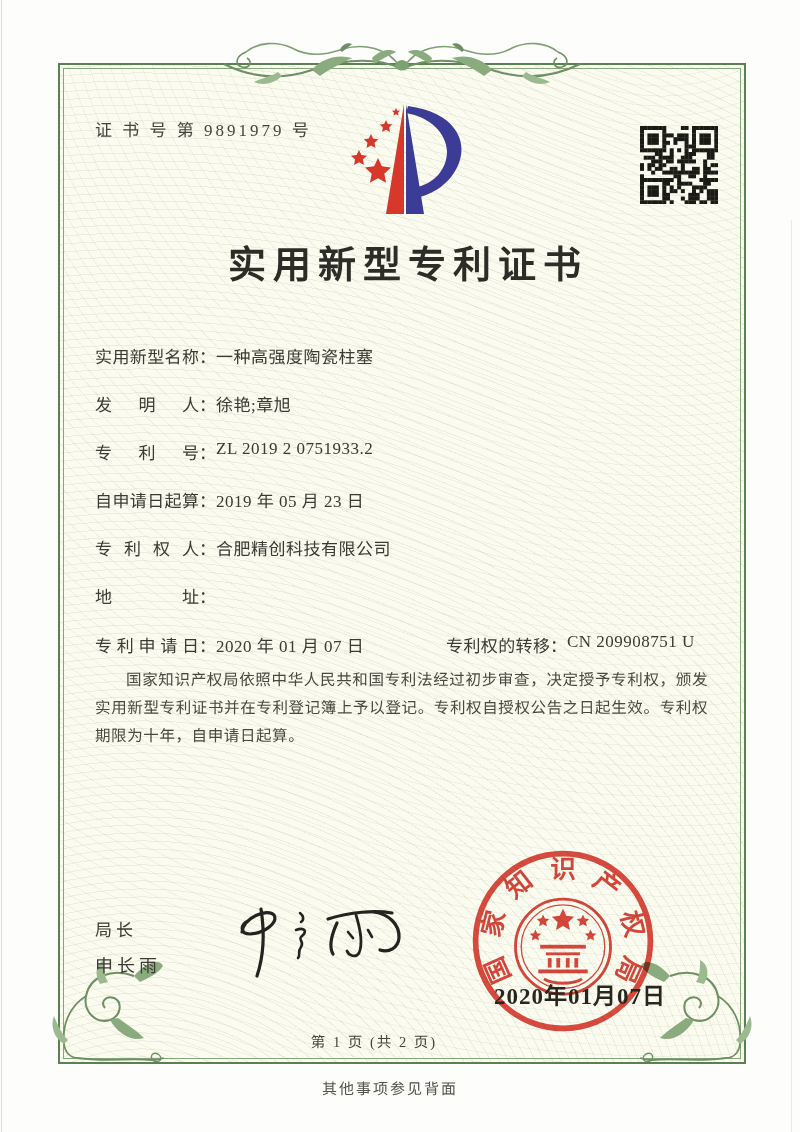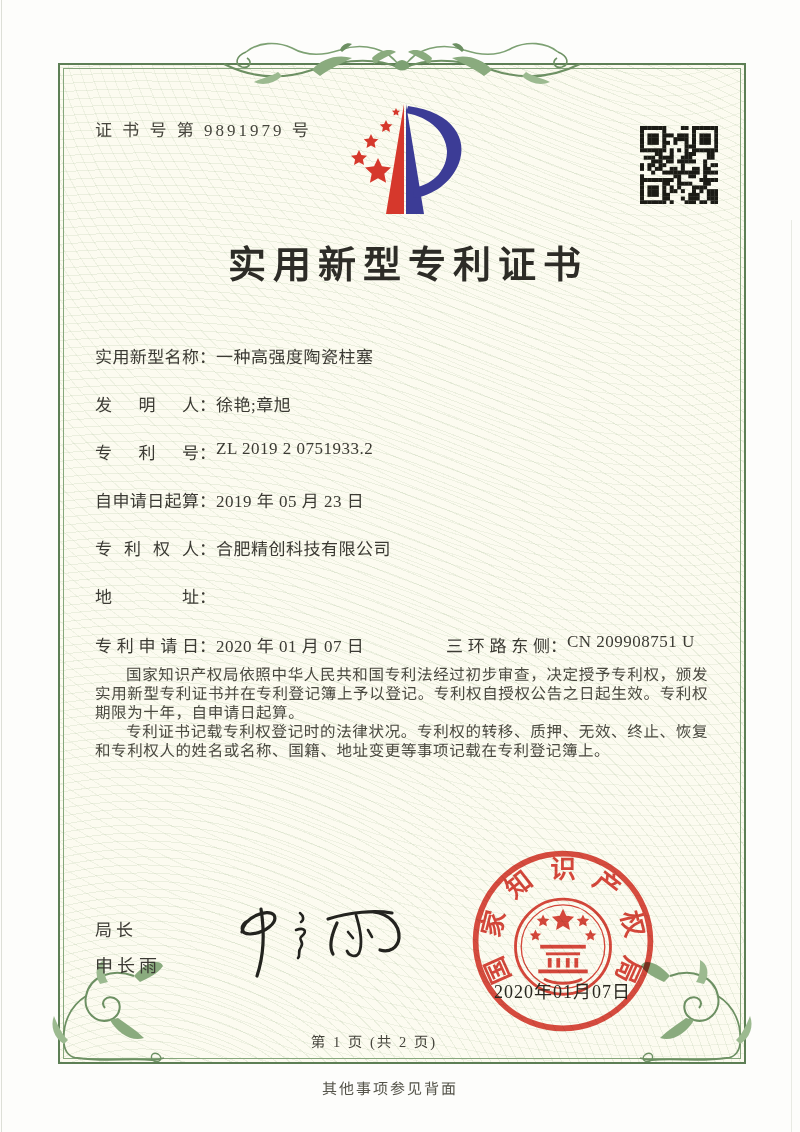--- a/index.html
+++ b/index.html
@@ -48,32 +48,32 @@
     text-align:justify; text-align-last:justify; color:#3b3a33;
   }
   .f-colon { display:inline-block; vertical-align:top; }
   .f-value { display:inline-block; vertical-align:top; letter-spacing:.5px; }
   .addr-lines { display:inline-block; vertical-align:top; white-space:normal; width:470px; line-height:24.5px; }
   .addr-lines span { display:block; letter-spacing:.5px; }
   .grant-no-pair { margin-left:52px; }
 
   .body-text {
     left:95px; top:666px; width:613px;
-    font-size:15.5px; line-height:19px; text-align:justify;
+    font-size:15.5px; line-height:28px; text-align:justify;
     color:#4a4940; letter-spacing:.6px;
     font-family:"DejaVu Serif","Liberation Serif",serif;
   }
   .body-text p { text-indent:2em; }
 
   .signer-title { left:95px; top:916px; font-size:17px; letter-spacing:4px; color:#3b3a33; }
   .signer-name  { left:95px; top:951px; font-size:18px; letter-spacing:4px; color:#3b3a33; }
   .signature { left:228px; top:900px; width:185px; height:85px; }
 
   .seal { left:468px; top:846px; width:190px; height:190px; mix-blend-mode:multiply; }
-  .seal-date { left:494px; top:977px; font-size:18px; letter-spacing:1px; color:#28271f; font-weight:normal; }
+  .seal-date { left:494px; top:977px; font-size:23px; letter-spacing:1px; color:#28271f; font-weight:bold; }
 
   .page-indicator { left:58px; top:1030px; width:632px; text-align:center; font-size:14.5px; letter-spacing:2px; color:#45443c; }
   .back-note { left:0; top:1077px; width:780px; text-align:center; font-size:15px; letter-spacing:2px; color:#55544a;
                font-family:"DejaVu Serif","Liberation Serif",serif; }
 </style>
 </head>
 <body>
 
 <div class="page-edge-left"></div>
 <div class="page-edge-right"></div>
@@ -409,26 +409,25 @@
 <div class="abs field-row" style="top:487px;">
   <span class="f-label">自申请日起算</span><span class="f-colon">：</span><span class="f-value">2019 年 05 月 23 日</span>
 </div>
 <div class="abs field-row" style="top:535px;">
   <span class="f-label">专利权人</span><span class="f-colon">：</span><span class="f-value">合肥精创科技有限公司</span>
 </div>
 <div class="abs field-row" style="top:583px;">
   <span class="f-label">地址</span><span class="f-colon">：</span>
 </div>
 <div class="abs field-row" style="top:632px;">
-  <span class="f-label">专利申请日</span><span class="f-colon">：</span><span class="f-value" style="width:178px;">2020 年 01 月 07 日</span><span class="f-label grant-no-pair">三环路东侧</span><span class="f-colon">：</span><span class="f-value">CN 209908751 U</span>
+  <span class="f-label">专利申请日</span><span class="f-colon">：</span><span class="f-value" style="width:178px;">2020 年 01 月 07 日</span><span class="f-label grant-no-pair">专利权的转移</span><span class="f-colon">：</span><span class="f-value">CN 209908751 U</span>
 </div>
 
 <div class="abs body-text">
   <p>国家知识产权局依照中华人民共和国专利法经过初步审查，决定授予专利权，颁发实用新型专利证书并在专利登记簿上予以登记。专利权自授权公告之日起生效。专利权期限为十年，自申请日起算。</p>
-  <p>专利证书记载专利权登记时的法律状况。专利权的转移、质押、无效、终止、恢复和专利权人的姓名或名称、国籍、地址变更等事项记载在专利登记簿上。</p>
 </div>
 
 <div class="abs signer-title">局长</div>
 <div class="abs signer-name">申长雨</div>
 
 <div class="abs signature">
   <svg width="185" height="85" viewBox="0 0 185 85" fill="none" stroke="#23231f" stroke-width="3.2" stroke-linecap="round">
     <path d="M14,32 C16,17 40,8 46,15 C50,22 38,33 22,34 C12,34 12,25 20,21"></path>
     <path d="M33,9 C36,28 37,52 29,76"></path>
     <path d="M72,13 C76,16 76,20 73,22" stroke-width="2.6"></path>

